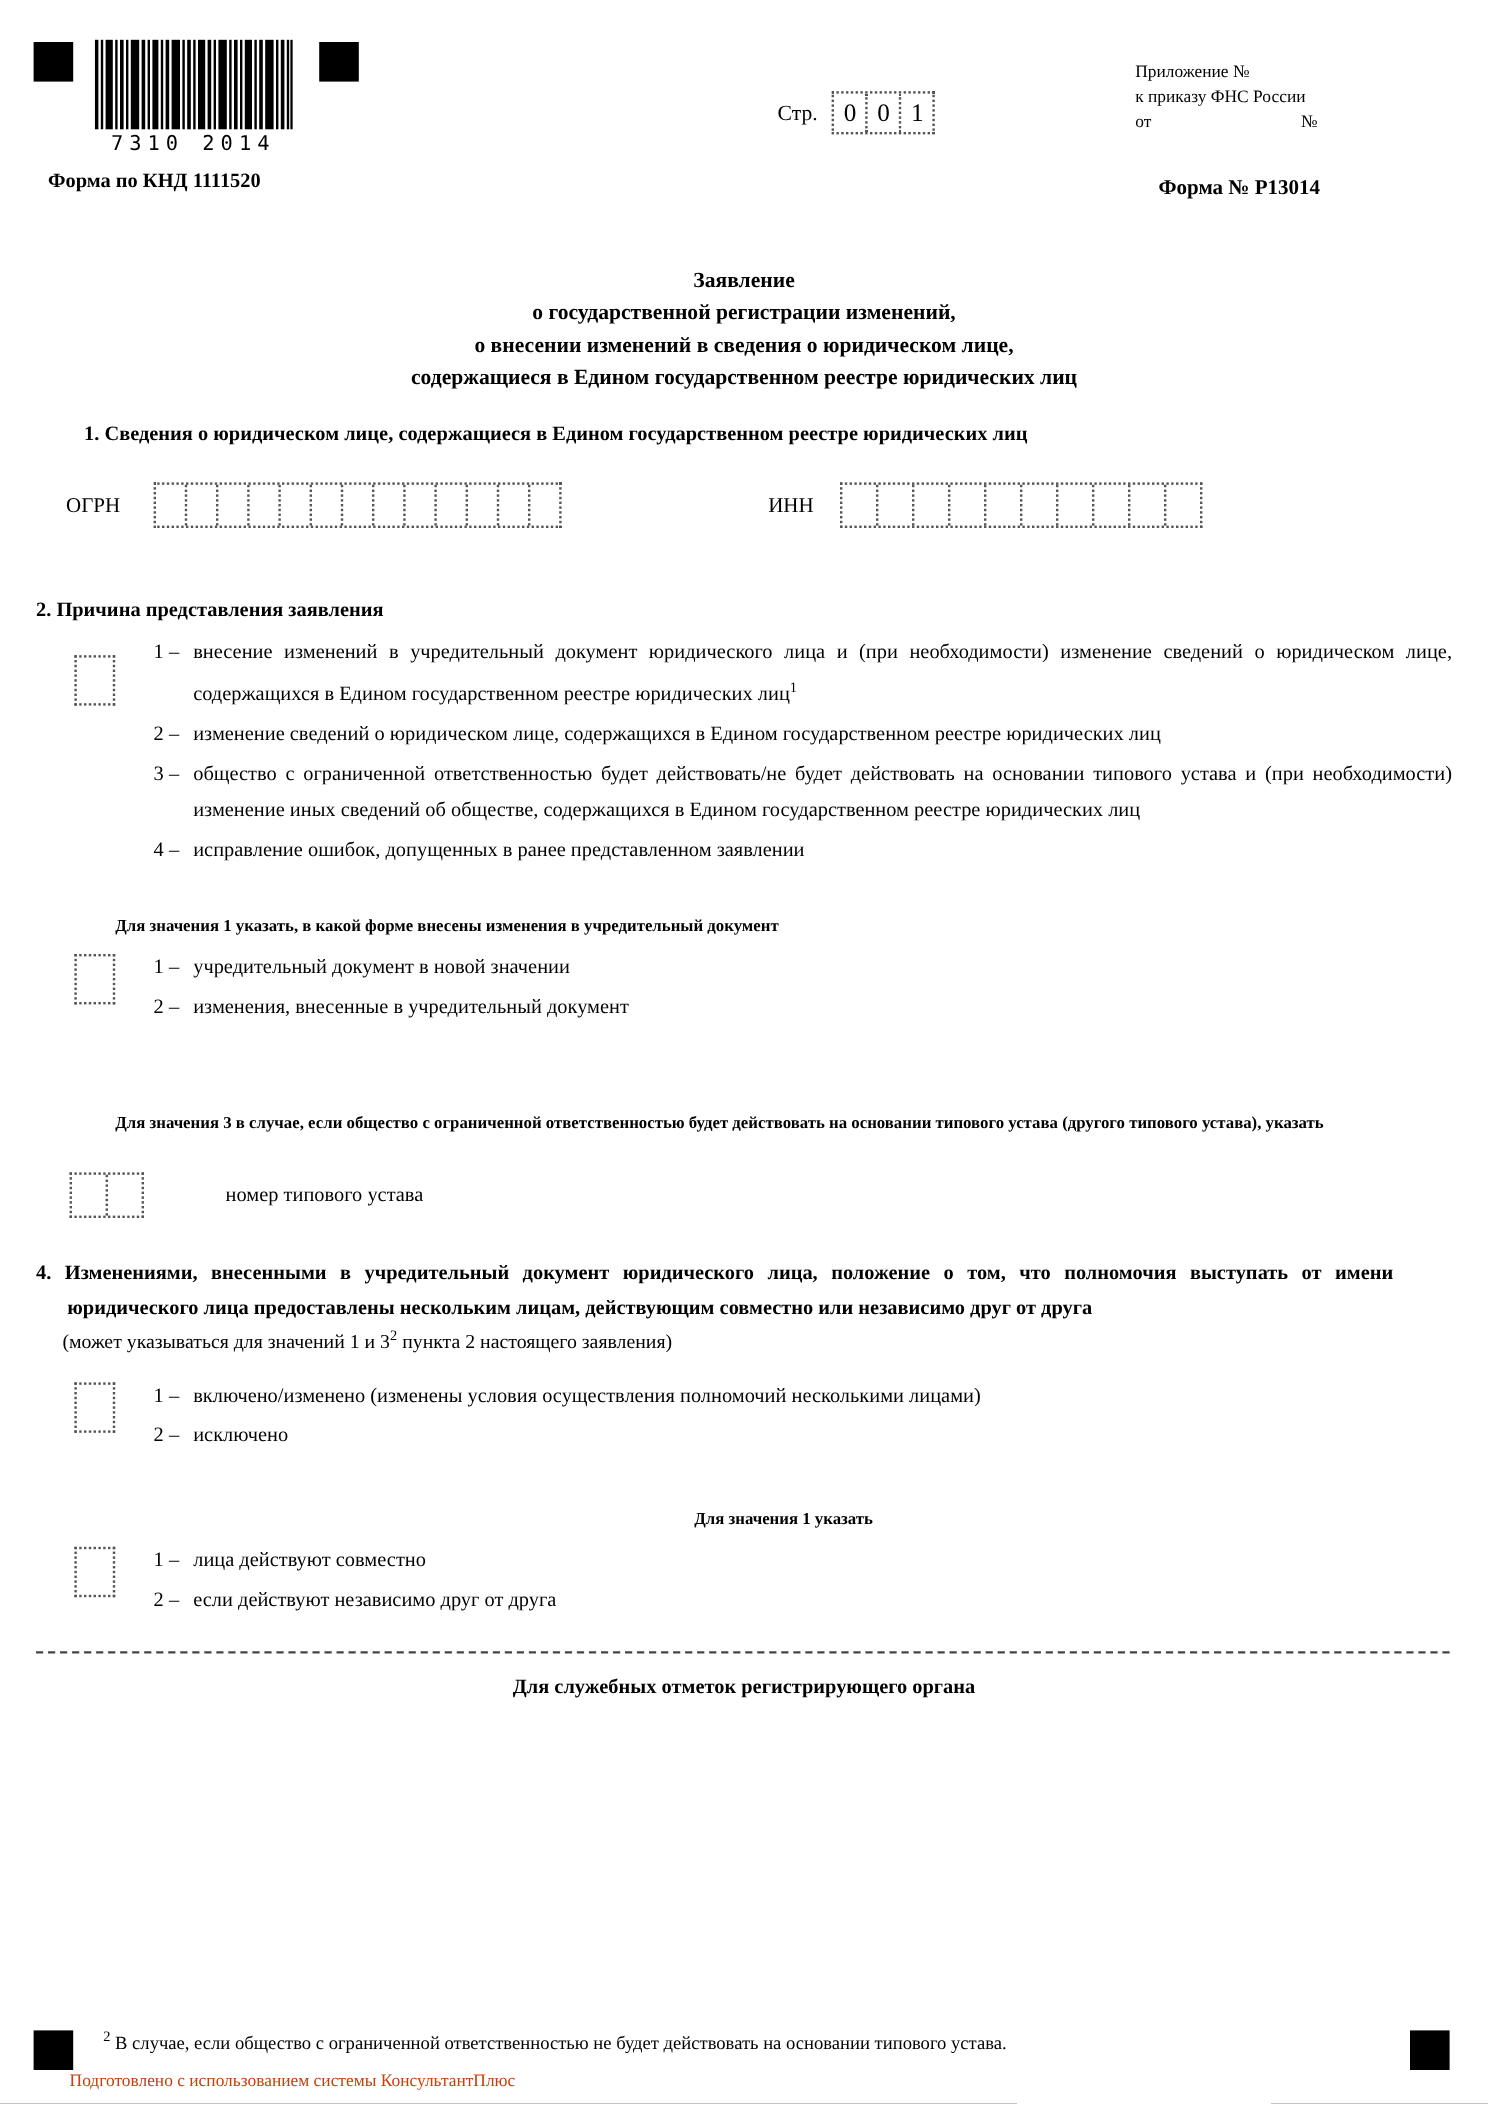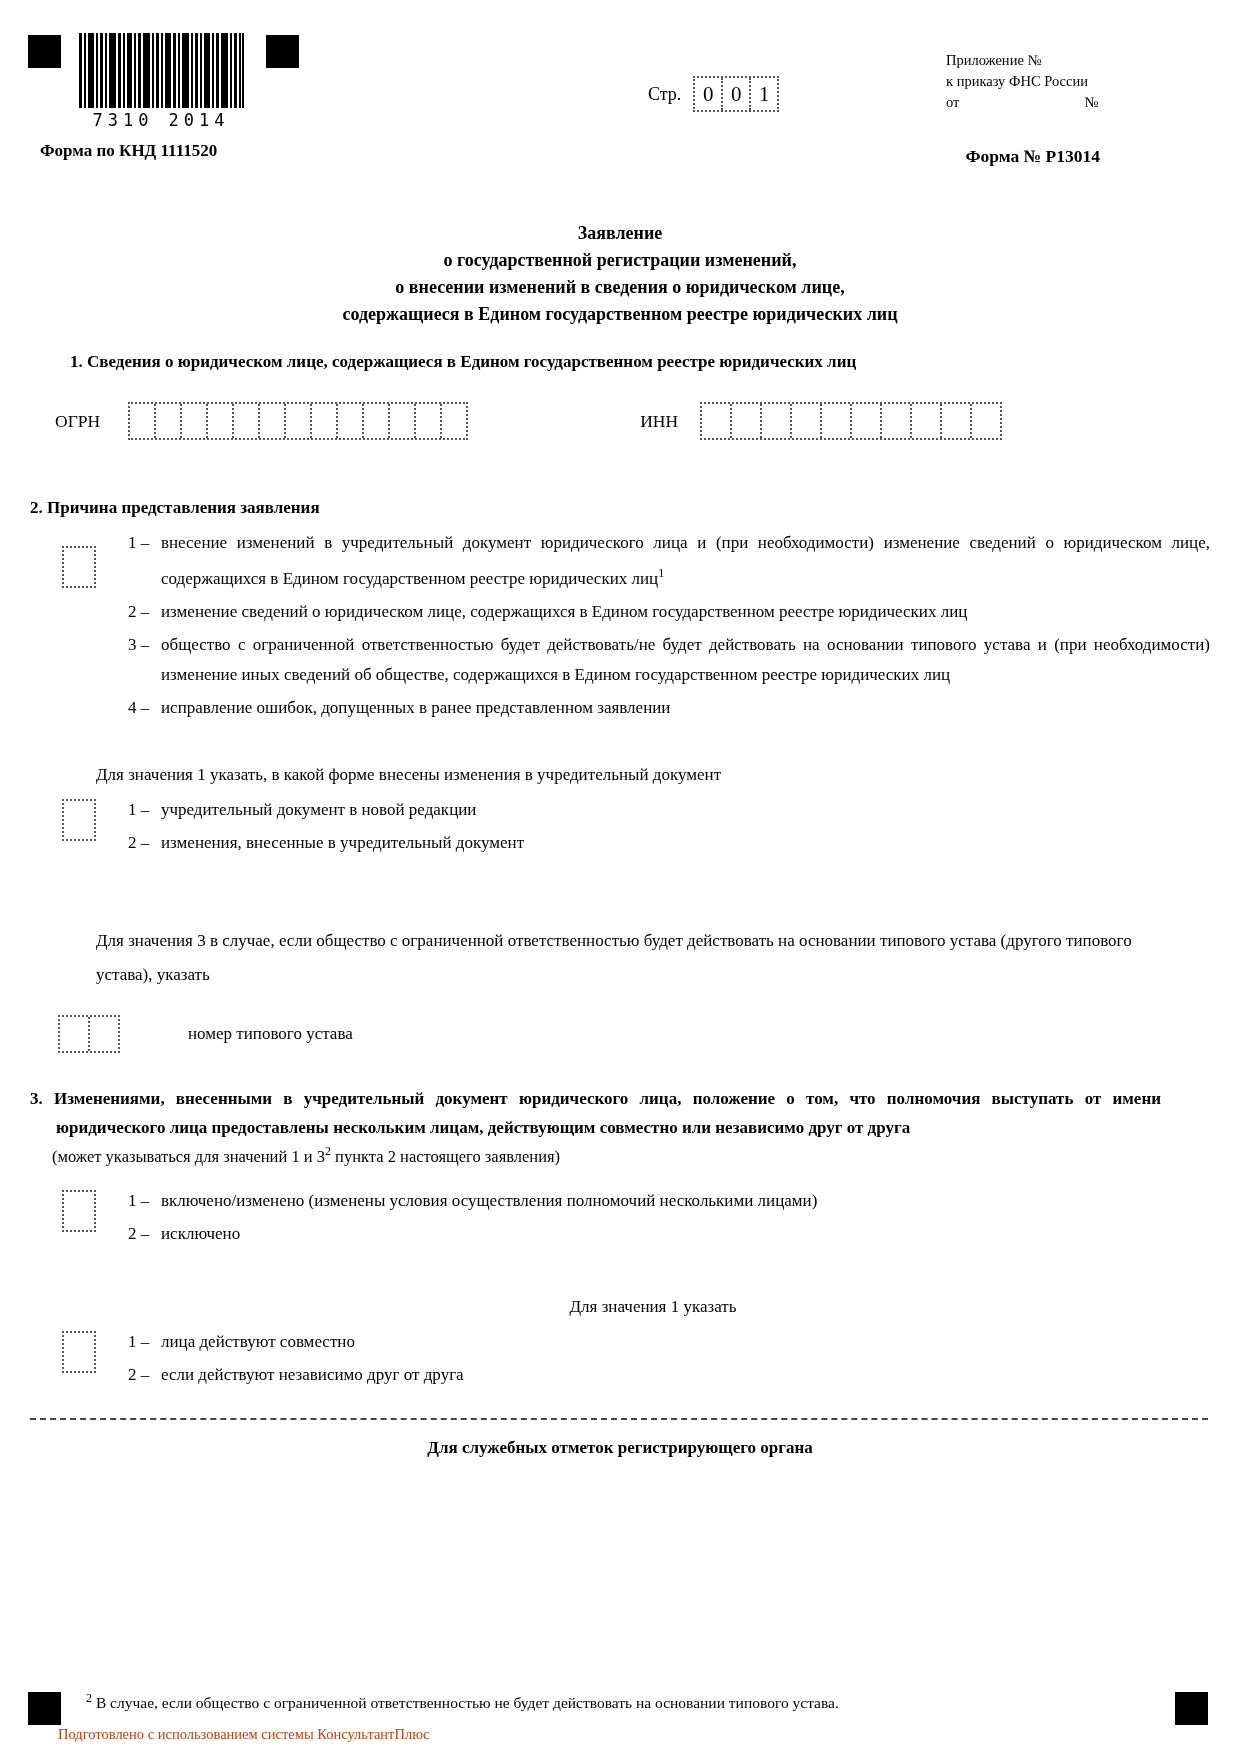--- a/index.html
+++ b/index.html
@@ -32,21 +32,21 @@
   .fields .flabel{margin-right:28px;}
   .fields .innlabel{margin-left:172px;margin-right:22px;}
   .s2h{margin-top:58px;}
   .optwrap{position:relative;padding-left:98px;margin-top:10px;}
   .cb{position:absolute;left:32px;top:4px;width:30px;height:38px;border:2px dotted #555;background:#fff;}
   .optwrap.s2main .cb{top:18px;}
   .item{display:flex;font-size:17px;line-height:30px;margin-bottom:3px;}
   .item .num{flex:none;width:33px;}
   .item .txt{text-align:justify;max-width:1050px;}
   sup{font-size:12px;}
-  .subh{margin-left:66px;margin-top:42px;font-size:17px;}
+  .subh{margin-left:66px;margin-top:42px;font-size:14px;font-weight:bold;}
   .subh.tight{margin-top:66px;max-width:1095px;line-height:34px;}
   .typefield{position:relative;margin-top:20px;min-height:44px;display:flex;align-items:center;}
   .typebox{margin-left:28px;}
   .typelabel{margin-left:68px;font-size:17px;}
   .s3h{margin-top:28px;font-weight:bold;font-size:17px;line-height:29px;text-align:justify;
        padding-left:26px;text-indent:-26px;max-width:1105px;}
   .s3note{margin-left:22px;font-size:16.5px;margin-top:2px;}
   .sep{margin-top:28px;margin-right:2px;border-top:2px dashed #444;}
   .service{margin-top:18px;text-align:center;font-weight:bold;font-size:17px;}
   .footnotes{position:absolute;left:86px;bottom:42px;font-size:15.5px;line-height:1.1;}
@@ -179,38 +179,38 @@
         <span class="num">4 –</span>
         <span class="txt">исправление ошибок, допущенных в ранее представленном заявлении</span>
       </div>
     </div>
 
     <div class="subh">Для значения 1 указать, в какой форме внесены изменения в учредительный документ</div>
     <div class="optwrap">
       <span class="cb"></span>
       <div class="item">
         <span class="num">1 –</span>
-        <span class="txt">учредительный документ в новой редакции</span>
+        <span class="txt">учредительный документ в новой значении</span>
       </div>
       <div class="item">
         <span class="num">2 –</span>
         <span class="txt">изменения, внесенные в учредительный документ</span>
       </div>
     </div>
 
     <div class="subh tight">Для значения 3 в случае, если общество с ограниченной ответственностью будет действовать на основании типового устава (другого типового устава), указать</div>
     <div class="typefield">
       <span class="cellbox wide typebox">
           <span class="cell"></span>
           <span class="cell"></span>
         </span>
       <span class="typelabel">номер типового устава</span>
     </div>
 
-    <div class="s3h">3. Изменениями, внесенными в учредительный документ юридического лица, положение о том, что полномочия выступать от имени юридического лица предоставлены нескольким лицам, действующим совместно или независимо друг от друга</div>
+    <div class="s3h">4. Изменениями, внесенными в учредительный документ юридического лица, положение о том, что полномочия выступать от имени юридического лица предоставлены нескольким лицам, действующим совместно или независимо друг от друга</div>
     <div class="s3note"><span>(может указываться для значений 1 и 3</span><sup>2</sup><span> пункта 2 настоящего заявления)</span></div>
 
     <div class="optwrap" style="margin-top:20px;">
       <span class="cb"></span>
       <div class="item">
         <span class="num">1 –</span>
         <span class="txt">включено/изменено (изменены условия осуществления полномочий несколькими лицами)</span>
       </div>
       <div class="item">
         <span class="num">2 –</span>

